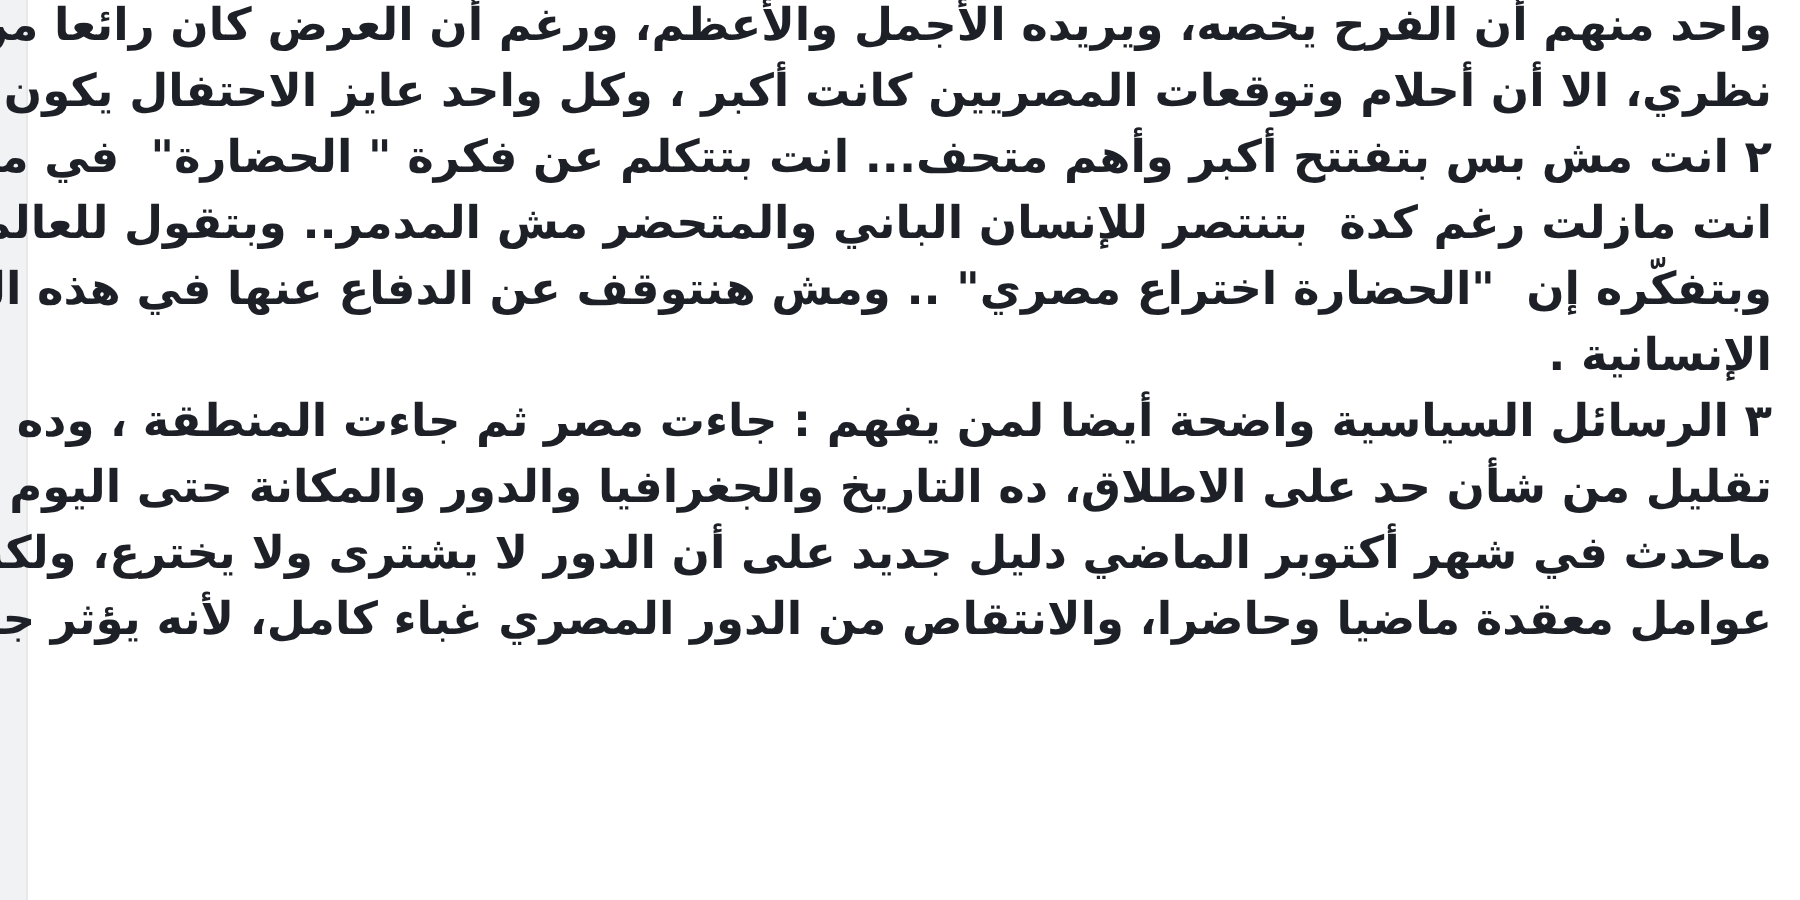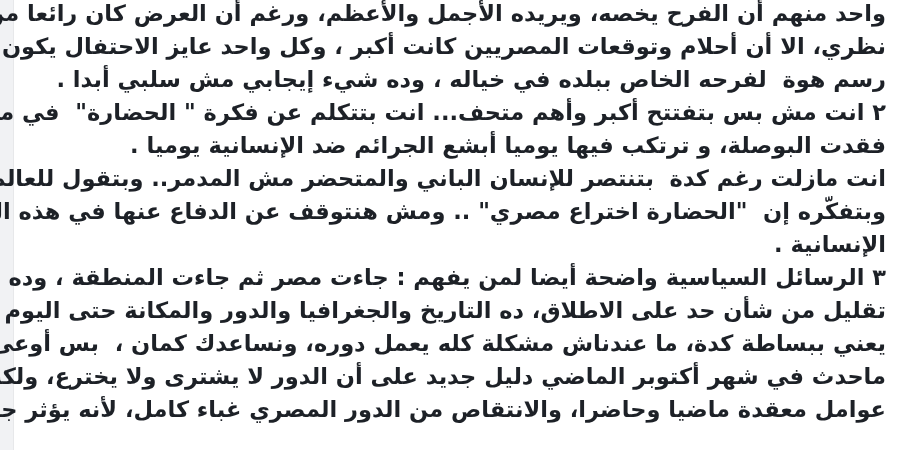--- a/index.html
+++ b/index.html
@@ -45,25 +45,22 @@
   }
 </style>
 </head>
 <body>
 
 <div class="page">
   <div class="gutter"></div>
   <div class="article" dir="rtl">
     <div class="line">واحد منهم أن الفرح يخصه، ويريده الأجمل والأعظم، ورغم أن العرض كان رائعا من وجهة</div>
     <div class="line">نظري، الا أن أحلام وتوقعات المصريين كانت أكبر ، وكل واحد عايز الاحتفال يكون زي ما</div>
-    <div class="line">رسم هوة  لفرحه الخاص ببلده في خياله ، وده شيء إيجابي مش سلبي أبدا .</div>
     <div class="line">٢ انت مش بس بتفتتح أكبر وأهم متحف... انت بتتكلم عن فكرة " الحضارة"  في منطقة</div>
-    <div class="line">فقدت البوصلة، و ترتكب فيها يوميا أبشع الجرائم ضد الإنسانية يوميا .</div>
     <div class="line">انت مازلت رغم كدة  بتنتصر للإنسان الباني والمتحضر مش المدمر.. وبتقول للعالم</div>
     <div class="line">وبتفكّره إن  "الحضارة اختراع مصري" .. ومش هنتوقف عن الدفاع عنها في هذه المنطقة</div>
     <div class="line">الإنسانية .</div>
     <div class="line">٣ الرسائل السياسية واضحة أيضا لمن يفهم : جاءت مصر ثم جاءت المنطقة ، وده مش</div>
     <div class="line">تقليل من شأن حد على الاطلاق، ده التاريخ والجغرافيا والدور والمكانة حتى اليوم .</div>
-    <div class="line">يعني ببساطة كدة، ما عندناش مشكلة كله يعمل دوره، ونساعدك كمان ،  بس أوعى</div>
     <div class="line">ماحدث في شهر أكتوبر الماضي دليل جديد على أن الدور لا يشترى ولا يخترع، ولكنه ثمرة</div>
     <div class="line">عوامل معقدة ماضيا وحاضرا، والانتقاص من الدور المصري غباء كامل، لأنه يؤثر جذريا</div>
   </div>
 </div>
 
 </body></html>

